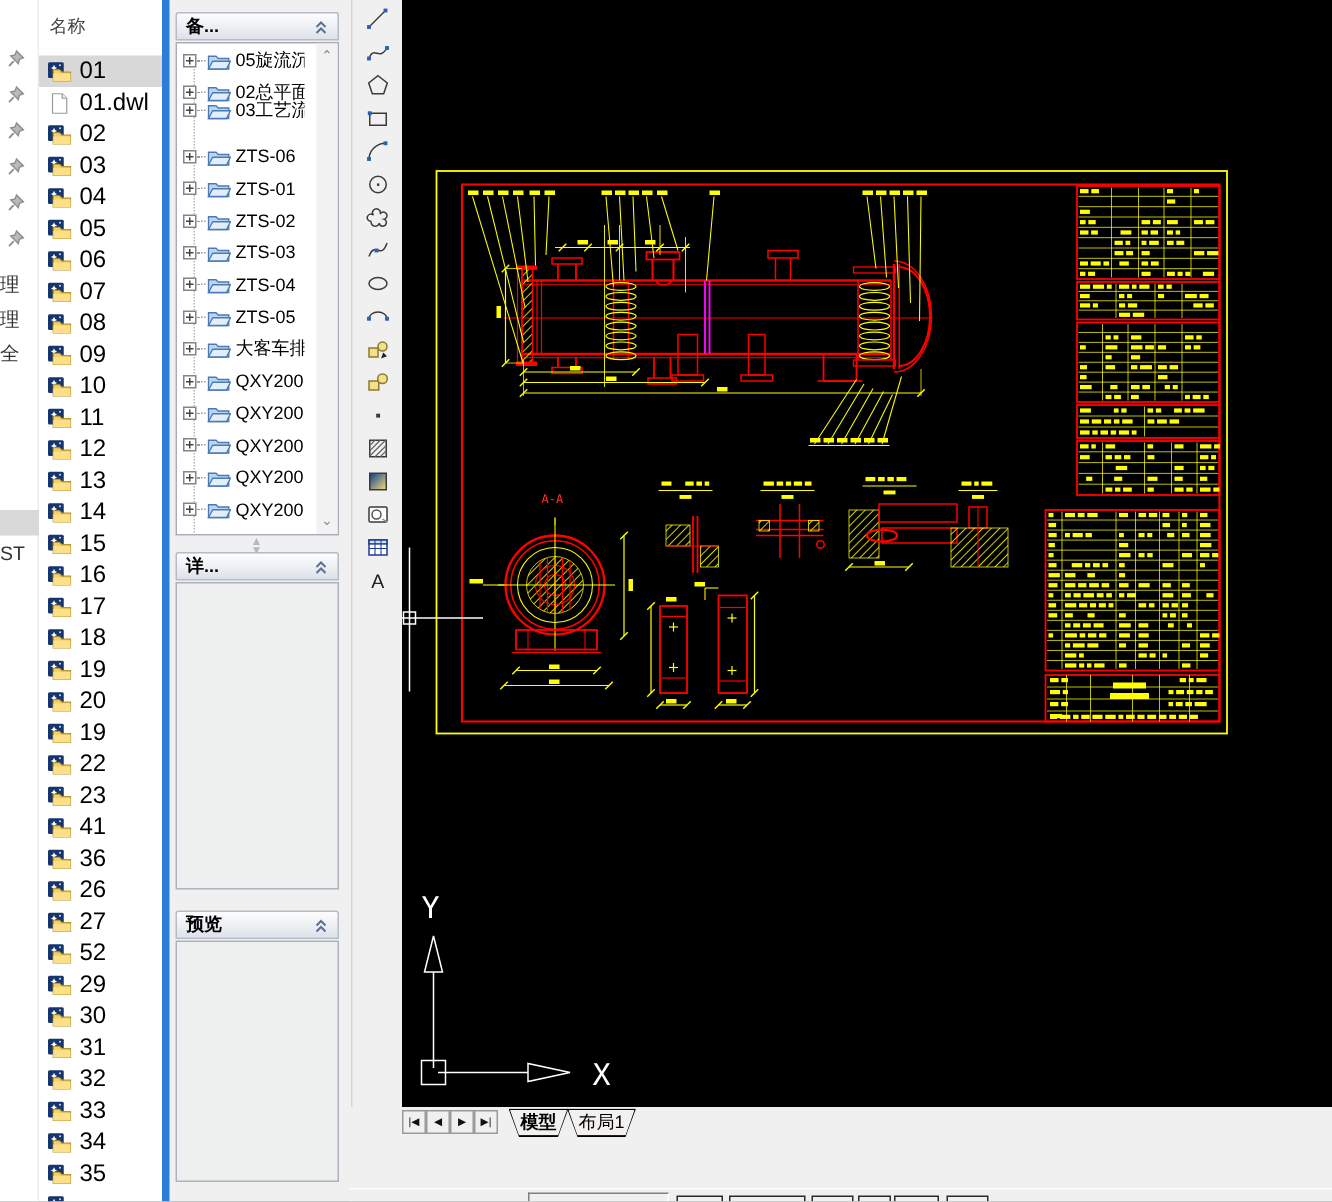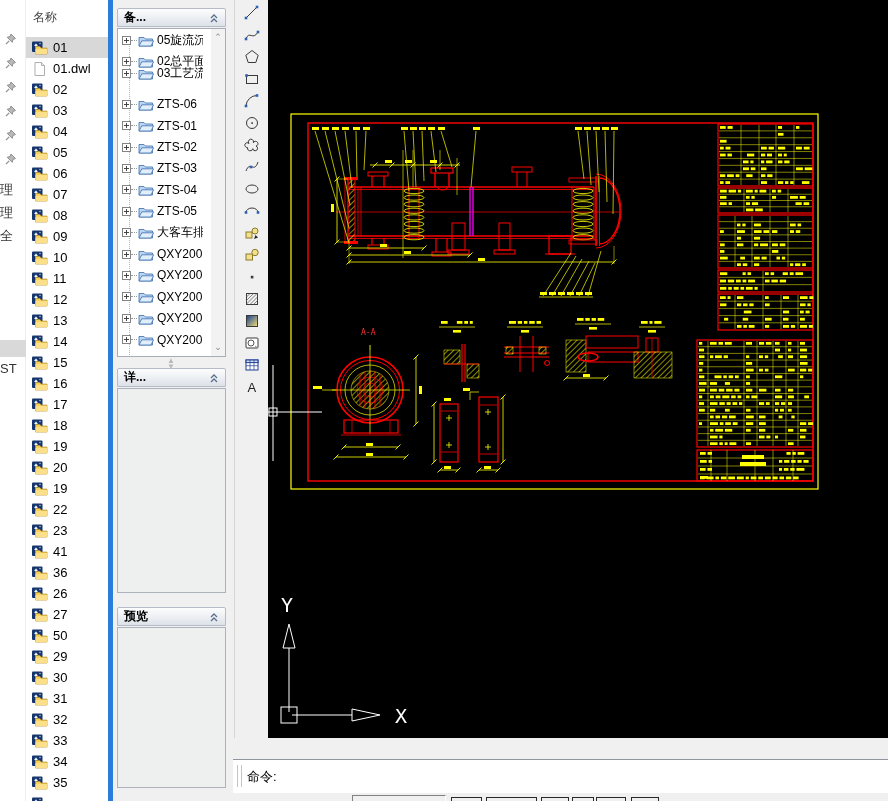--- a/index.html
+++ b/index.html
@@ -8,21 +8,21 @@
   font-family:"Liberation Sans",sans-serif;color:#000}
 .a{position:absolute}
 
 #explorer-bg{left:0;top:0;width:108px;height:801px;background:#fff}
 #fav-strip{left:0;top:0;width:26px;height:801px;border-right:1px solid #ededed;background:#fff}
 .pin{left:3px;width:15px;height:15px}
 .fav-ch{left:0;width:15px;height:15px;font-size:13px;color:#333;overflow:hidden;white-space:nowrap}
 #fav-band{left:0;top:340px;width:26px;height:17px;background:#d9d9d9}
 #fl-header{left:33px;top:9px;font-size:12px;color:#444}
 #file-list{left:26px;top:37px;width:82px}
-.fitem{display:flex;align-items:center;height:21px;padding-left:5px;font-size:13px;white-space:nowrap}
+.fitem{display:flex;align-items:center;height:21px;padding-left:5px;font-size:16px;white-space:nowrap}
 .fitem.sel{background:#d8d8d8}
 .fitem .ic{width:17px;height:14px;margin-right:5px;flex:0 0 17px}
 
 #blue-border{left:108px;top:0;width:5px;height:801px;background:#2b7dda}
 
 .hdr{left:117px;width:109px;height:19px;background:linear-gradient(#fdfdfe,#dde2e9);
  border:1px solid #b5bcc7;border-radius:2px 2px 0 0;font-size:12px;font-weight:bold;
  display:flex;align-items:center;padding:0 6px;justify-content:space-between}
 #tree-box{left:117px;top:28px;width:109px;height:329px;background:#fff;border:1px solid #a7adb7;overflow:hidden}
 .titem{position:absolute;left:4px;display:flex;align-items:center;height:20px;font-size:12px;white-space:nowrap}
@@ -380,21 +380,21 @@
         <span>27</span>
       </div>
       <div class="fitem">
         <svg class="ic" viewBox="0 0 17 14">
  <rect x="1" y="0.5" width="10.5" height="10.5" rx="1" fill="#17356d"></rect>
  <path d="M5,2.2 l.7,1.4 1.4,.7 -1.4,.7 -.7,1.4 -.7,-1.4 -1.4,-.7 1.4,-.7 z" fill="#fff"></path>
  <circle cx="9" cy="2.5" r="0.7" fill="#cfd8ea"></circle>
  <path d="M4.5,5.5 h4.2 l1.6,1.6 H16 V13 H4.5 z" fill="#f7d05e" stroke="#b8962e" stroke-width="0.8"></path>
  <path d="M4.5,8 L16,8 16,13 4.5,13 z" fill="#fbe089"></path>
         </svg>
-        <span>50</span>
+        <span>52</span>
       </div>
       <div class="fitem">
         <svg class="ic" viewBox="0 0 17 14">
  <rect x="1" y="0.5" width="10.5" height="10.5" rx="1" fill="#17356d"></rect>
  <path d="M5,2.2 l.7,1.4 1.4,.7 -1.4,.7 -.7,1.4 -.7,-1.4 -1.4,-.7 1.4,-.7 z" fill="#fff"></path>
  <circle cx="9" cy="2.5" r="0.7" fill="#cfd8ea"></circle>
  <path d="M4.5,5.5 h4.2 l1.6,1.6 H16 V13 H4.5 z" fill="#f7d05e" stroke="#b8962e" stroke-width="0.8"></path>
  <path d="M4.5,8 L16,8 16,13 4.5,13 z" fill="#fbe089"></path>
         </svg>
         <span>29</span>
@@ -1430,25 +1430,33 @@
         <rect x="281" y="707" width="16" height="16" fill="none" stroke="#ffffff" stroke-width="1"></rect>
         <text x="281" y="612" font-size="20" font-family="DejaVu Sans Mono, monospace" fill="#ffffff">Y</text>
         <text x="395" y="723" font-size="20" font-family="DejaVu Sans Mono, monospace" fill="#ffffff">X</text>
         <g>
           <line x1="268" y1="412" x2="322" y2="412" stroke="#ffffff" stroke-width="1"></line>
           <line x1="273" y1="365" x2="273" y2="461" stroke="#ffffff" stroke-width="1"></line>
           <rect x="269" y="408" width="8" height="8" fill="none" stroke="#ffffff" stroke-width="1"></rect>
         </g>
       </svg></div>
 
-
-  <div class="a" id="cmd">
-    <div class="a" id="cmd-grip"></div>
-    <div class="a" id="cmd-text">命令:</div>
-  </div>
+  <div class="a" id="tabbar">
+      <div class="navb" style="left:35px">|◀</div>
+      <div class="navb" style="left:51px">◀</div>
+      <div class="navb" style="left:67px">▶</div>
+      <div class="navb" style="left:83px">▶|</div>
+      <div class="tab active" style="left:106px;width:40px">
+        <span>模型</span>
+      </div>
+      <div class="tab" style="left:145px;width:46px">
+        <span>布局1</span>
+      </div>
+    </div>
+
 
   <div class="a" id="status">
     <div class="a" id="coordcell"></div>
     <div class="sbtn" style="left:218px;width:31px"></div>
     <div class="sbtn" style="left:253px;width:51px"></div>
     <div class="sbtn" style="left:308px;width:28px"></div>
     <div class="sbtn" style="left:339px;width:22px"></div>
     <div class="sbtn" style="left:363px;width:30px"></div>
     <div class="sbtn" style="left:398px;width:28px"></div>
   </div>

